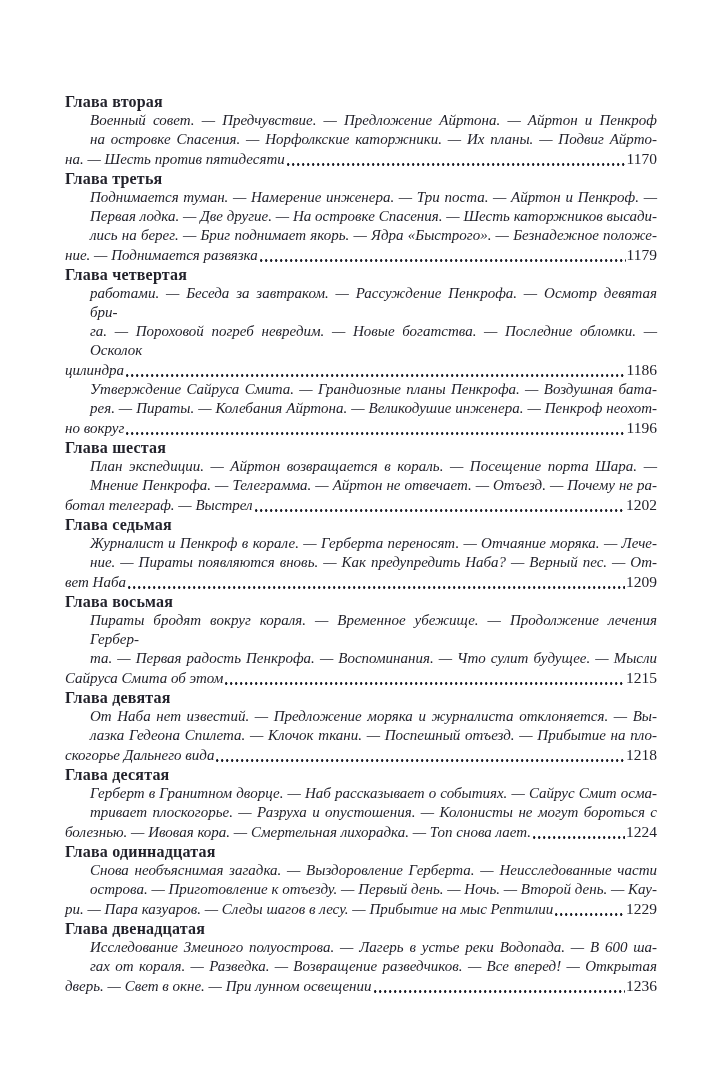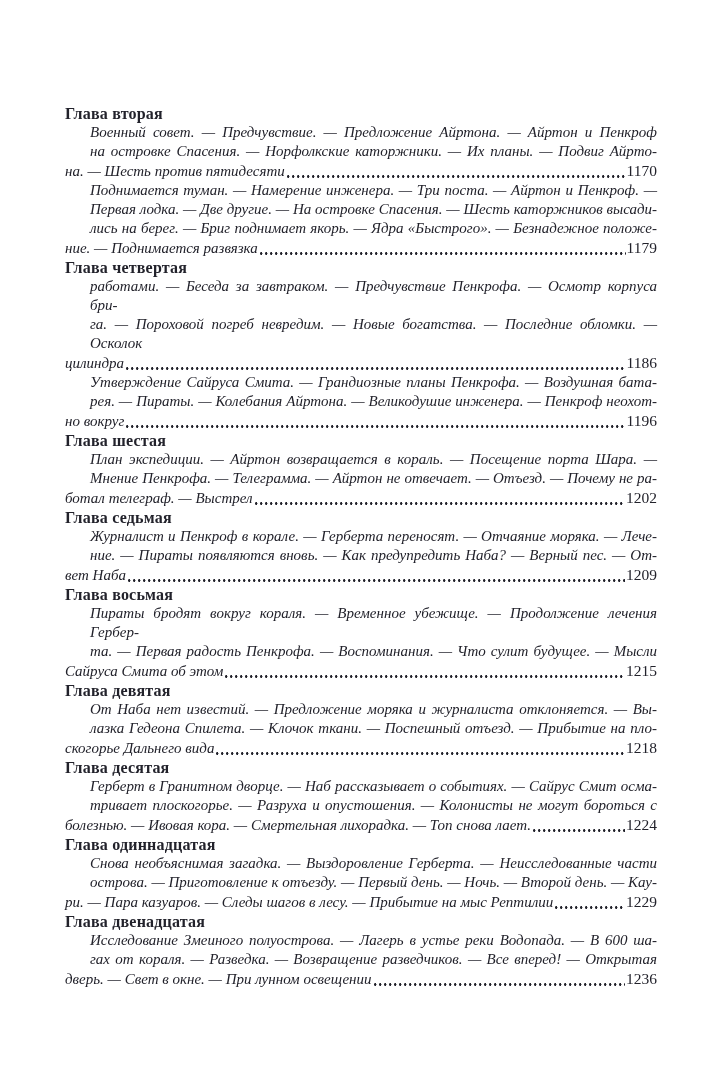--- a/index.html
+++ b/index.html
@@ -11,21 +11,21 @@
   .page {
     position: relative;
     width: 721px; height: 1071px;
     background: #ffffff;
     overflow: hidden;
     color: #22222b;
   }
   .toc {
     position: absolute;
     left: 65px;
-    top: 104px;
+    top: 92px;
     width: 592px;
   }
   .heading {
     font-size: 16px;
     line-height: 19px;
     font-weight: bold;
     font-style: normal;
     letter-spacing: 0.2px;
     white-space: nowrap;
   }
@@ -71,33 +71,34 @@
     <p class="line">Военный совет. — Предчувствие. — Предложение Айртона. — Айртон и Пенкроф</p>
         <p class="line">на островке Спасения. — Норфолкские каторжники. — Их планы. — Подвиг Айрто-</p>
         <p class="lastline">
       <span class="txt">на. — Шесть против пятидесяти</span>
       <span class="dots"></span>
       <span class="num">1170</span>
     </p>
   </article>
 
   <article class="entry">
+    <h2 class="heading">Глава третья</h2>
     <p class="line">Поднимается туман. — Намерение инженера. — Три поста. — Айртон и Пенкроф. —</p>
         <p class="line">Первая лодка. — Две другие. — На островке Спасения. — Шесть каторжников высади-</p>
         <p class="line">лись на берег. — Бриг поднимает якорь. — Ядра «Быстрого». — Безнадежное положе-</p>
         <p class="lastline">
       <span class="txt">ние. — Поднимается развязка</span>
       <span class="dots"></span>
       <span class="num">1179</span>
     </p>
   </article>
 
   <article class="entry">
     <h2 class="heading">Глава четвертая</h2>
-        <p class="line">работами. — Беседа за завтраком. — Предчувствие Пенкрофа. — Осмотр корпуса бри-</p>
+        <p class="line">работами. — Беседа за завтраком. — Рассуждение Пенкрофа. — Осмотр девятая бри-</p>
         <p class="line">га. — Пороховой погреб невредим. — Новые богатства. — Последние обломки. — Осколок</p>
         <p class="lastline">
       <span class="txt">цилиндра</span>
       <span class="dots"></span>
       <span class="num">1186</span>
     </p>
   </article>
 
   <article class="entry">
     <p class="line">Утверждение Сайруса Смита. — Грандиозные планы Пенкрофа. — Воздушная бата-</p>

